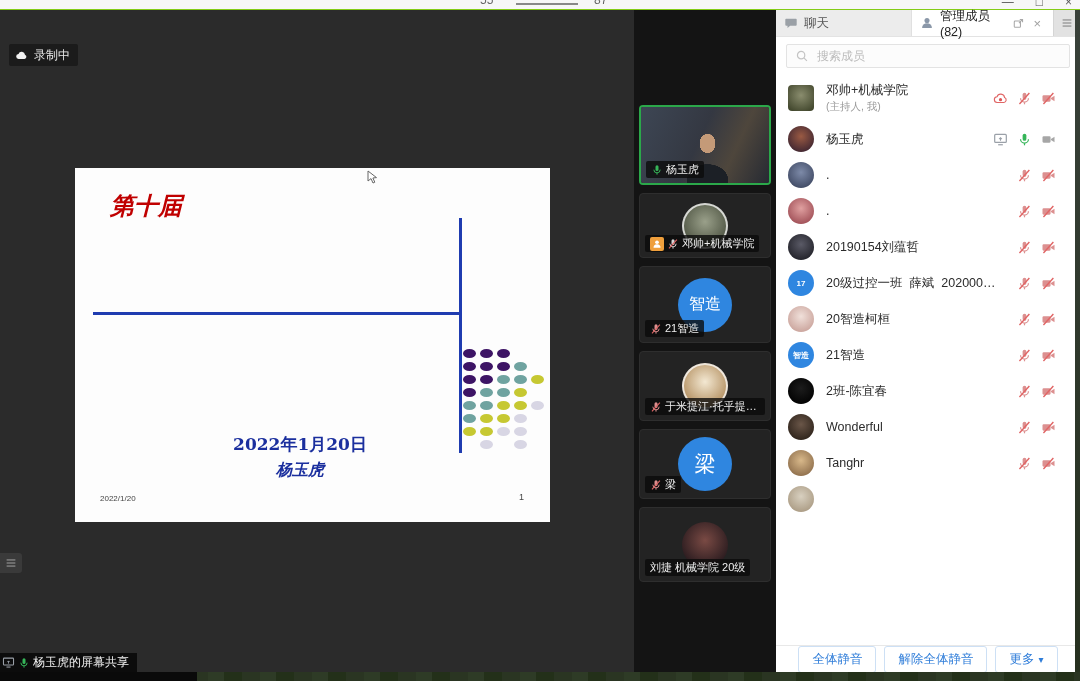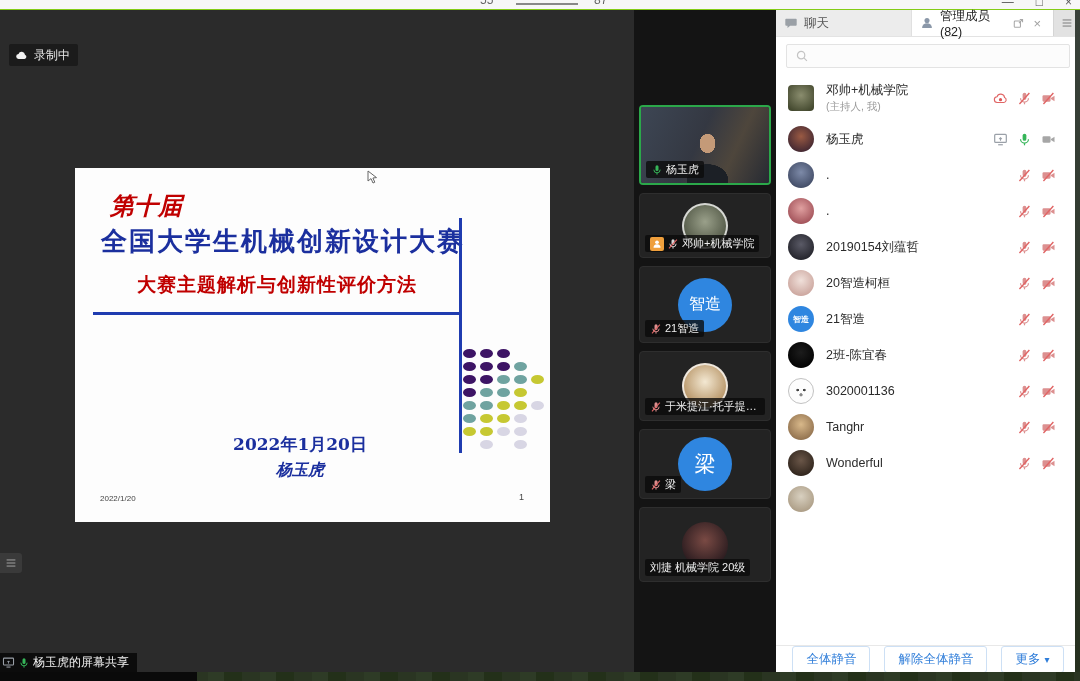--- a/index.html
+++ b/index.html
@@ -75,21 +75,21 @@
   .searchbox input{border:none;outline:none;background:transparent;font-size:12px;color:#444;width:100%;}
   .searchbox input::placeholder{color:#bcbcbc;}
   .mlist{flex:1;overflow:hidden;}
   .mrow{display:flex;align-items:center;height:36px;padding:0 12px;}
   .mrow.host{height:46px;}
   .mrow .avatar{width:26px;height:26px;margin-right:12px;font-weight:700;}
   .minfo{display:flex;flex-direction:column;justify-content:center;min-width:0;}
   .mname{font-size:12.5px;color:#2b2b2b;white-space:pre;overflow:hidden;text-overflow:ellipsis;max-width:170px;}
   .msub{font-size:10.5px;color:#9a9a9a;margin-top:1px;}
   .micons{margin-left:auto;display:flex;gap:9px;padding-right:12px;}
-  .pfooter{height:27px;border-top:1px solid #e8e8e8;display:flex;align-items:center;justify-content:center;gap:14px;flex:none;}
+  .pfooter{height:27px;border-top:1px solid #e8e8e8;display:flex;align-items:center;justify-content:center;gap:8px;flex:none;}
   .pbtn{background:#fff;border:1px solid #cde0f5;border-radius:3px;color:#2f7dd9;font-size:12.5px;padding:4px 13px;display:flex;align-items:center;gap:4px;cursor:pointer;}
   .caret{font-size:10px;}
 
   
   .rightedge{position:absolute;right:0;top:10px;bottom:9px;width:5px;background:linear-gradient(#39413a,#26301f);z-index:9;}
   .bottomstrip{position:absolute;left:0;bottom:0;width:1080px;height:9px;z-index:9;background:repeating-linear-gradient(90deg,#2e3b26 0 16px,#233019 16px 34px,#2a3522 34px 52px);}
   .bottomstrip .blackseg{position:absolute;left:0;top:0;width:197px;height:9px;background:#0a0a0a;}
 
   .icn{display:inline-flex;align-items:center;justify-content:center;line-height:0;flex:none;}
 </style>
@@ -114,22 +114,20 @@
       <span class="icn" id="rec-cloud">
           <svg viewBox="0 0 16 16" width="13" height="13">
             <path d="M4.6 12.2a3 3 0 0 1-.3-6A4.1 4.1 0 0 1 12.3 7a2.7 2.7 0 0 1-.6 5.2z" fill="#f2f2f2"></path>
           </svg>
         </span>
       <span>录制中</span>
     </div>
 
     <div class="slide">
       <div class="edition">第十届</div>
-      <div class="stitle">全国大学生机械创新设计大赛</div>
-      <div class="ssub">大赛主题解析与创新性评价方法</div>
       <div class="hline"></div>
       <div class="vline"></div>
       <div class="dots">
           <div class="drow"><span class="dot" style="background: rgb(61, 20, 101);"></span><span class="dot" style="background: rgb(61, 20, 101);"></span><span class="dot" style="background: rgb(61, 20, 101);"></span></div>
           <div class="drow"><span class="dot" style="background: rgb(61, 20, 101);"></span><span class="dot" style="background: rgb(61, 20, 101);"></span><span class="dot" style="background: rgb(61, 20, 101);"></span><span class="dot" style="background: rgb(111, 163, 160);"></span></div>
           <div class="drow"><span class="dot" style="background: rgb(61, 20, 101);"></span><span class="dot" style="background: rgb(61, 20, 101);"></span><span class="dot" style="background: rgb(111, 163, 160);"></span><span class="dot" style="background: rgb(111, 163, 160);"></span><span class="dot" style="background: rgb(198, 200, 50);"></span></div>
           <div class="drow"><span class="dot" style="background: rgb(61, 20, 101);"></span><span class="dot" style="background: rgb(111, 163, 160);"></span><span class="dot" style="background: rgb(111, 163, 160);"></span><span class="dot" style="background: rgb(198, 200, 50);"></span></div>
           <div class="drow"><span class="dot" style="background: rgb(111, 163, 160);"></span><span class="dot" style="background: rgb(111, 163, 160);"></span><span class="dot" style="background: rgb(198, 200, 50);"></span><span class="dot" style="background: rgb(198, 200, 50);"></span><span class="dot" style="background: rgb(216, 214, 228);"></span></div>
           <div class="drow"><span class="dot" style="background: rgb(111, 163, 160);"></span><span class="dot" style="background: rgb(198, 200, 50);"></span><span class="dot" style="background: rgb(198, 200, 50);"></span><span class="dot" style="background: rgb(216, 214, 228);"></span></div>
           <div class="drow"><span class="dot" style="background: rgb(198, 200, 50);"></span><span class="dot" style="background: rgb(198, 200, 50);"></span><span class="dot" style="background: rgb(216, 214, 228);"></span><span class="dot" style="background: rgb(216, 214, 228);"></span></div>
@@ -299,20 +297,21 @@
     </div>
 
     <div class="searchwrap">
       <div class="searchbox">
         <span class="icn" id="search-ic">
             <svg viewBox="0 0 16 16" width="14" height="14">
               <circle cx="7" cy="7" r="4.2" fill="none" stroke="#c4c4c4" stroke-width="1.4"></circle>
               <line x1="10.2" y1="10.2" x2="13.6" y2="13.6" stroke="#c4c4c4" stroke-width="1.4"></line>
             </svg>
           </span>
+        <input type="text" placeholder="搜索成员" style="">
       </div>
     </div>
 
     <div class="mlist">
         <div class="mrow host">
           <span class="avatar photo-square" style="height: 26px; width: 26px; background: radial-gradient(circle at 50% 40%, rgb(138, 141, 110) 0%, rgb(68, 73, 47) 85%);"></span>
           <div class="minfo">
             <div class="mname">邓帅+机械学院</div>
             <div class="msub">(主持人, 我)</div>
           </div>
@@ -431,20 +430,43 @@
             <span class="icn">
               <svg viewBox="0 0 16 16" width="15" height="15">
                 <rect x="1.6" y="4.6" width="8.6" height="6.8" rx="1.2" fill="#dc9090"></rect>
                 <path d="M10.6 7.4 L14.4 5v6L10.6 8.6z" fill="#dc9090"></path>
                 <line x1="2.6" y1="13.8" x2="13.2" y2="2.2" stroke="#e06565" stroke-width="1.5"></line>
               </svg>
             </span>
           </div>
         </div>
         <div class="mrow">
+          <span class="avatar badge" style="height: 26px; width: 26px; background: rgb(47, 134, 224); font-size: 8px;">17</span>
+          <div class="minfo">
+            <div class="mname">20级过控一班  薛斌  20200017</div>
+          </div>
+          <div class="micons">
+            <span class="icn">
+              <svg viewBox="0 0 16 16" width="15" height="15">
+                <rect x="6" y="1.8" width="4" height="7.6" rx="2" fill="#dc9090"></rect>
+                <path d="M3.8 7.6a4.2 4.2 0 0 0 8.4 0" fill="none" stroke="#dc9090" stroke-width="1.3"></path>
+                <line x1="8" y1="12" x2="8" y2="14.2" stroke="#dc9090" stroke-width="1.3"></line>
+                <line x1="2.6" y1="13.8" x2="13.2" y2="2.2" stroke="#e06565" stroke-width="1.5"></line>
+              </svg>
+            </span>
+            <span class="icn">
+              <svg viewBox="0 0 16 16" width="15" height="15">
+                <rect x="1.6" y="4.6" width="8.6" height="6.8" rx="1.2" fill="#dc9090"></rect>
+                <path d="M10.6 7.4 L14.4 5v6L10.6 8.6z" fill="#dc9090"></path>
+                <line x1="2.6" y1="13.8" x2="13.2" y2="2.2" stroke="#e06565" stroke-width="1.5"></line>
+              </svg>
+            </span>
+          </div>
+        </div>
+        <div class="mrow">
           <span class="avatar photo" style="height: 26px; width: 26px; background: radial-gradient(circle at 50% 40%, rgb(240, 224, 218) 0%, rgb(200, 160, 152) 85%);"></span>
           <div class="minfo">
             <div class="mname">20智造柯桓</div>
           </div>
           <div class="micons">
             <span class="icn">
               <svg viewBox="0 0 16 16" width="15" height="15">
                 <rect x="6" y="1.8" width="4" height="7.6" rx="2" fill="#dc9090"></rect>
                 <path d="M3.8 7.6a4.2 4.2 0 0 0 8.4 0" fill="none" stroke="#dc9090" stroke-width="1.3"></path>
                 <line x1="8" y1="12" x2="8" y2="14.2" stroke="#dc9090" stroke-width="1.3"></line>
@@ -500,23 +522,23 @@
             <span class="icn">
               <svg viewBox="0 0 16 16" width="15" height="15">
                 <rect x="1.6" y="4.6" width="8.6" height="6.8" rx="1.2" fill="#dc9090"></rect>
                 <path d="M10.6 7.4 L14.4 5v6L10.6 8.6z" fill="#dc9090"></path>
                 <line x1="2.6" y1="13.8" x2="13.2" y2="2.2" stroke="#e06565" stroke-width="1.5"></line>
               </svg>
             </span>
           </div>
         </div>
         <div class="mrow">
-          <span class="avatar sketch" style="height: 26px; width: 26px;"></span>
-          <div class="minfo">
-            <div class="mname">3020001136</div>
+          <span class="avatar photo" style="height: 26px; width: 26px; background: radial-gradient(circle at 50% 40%, rgb(106, 86, 72) 0%, rgb(42, 32, 24) 85%);"></span>
+          <div class="minfo">
+            <div class="mname">Wonderful</div>
           </div>
           <div class="micons">
             <span class="icn">
               <svg viewBox="0 0 16 16" width="15" height="15">
                 <rect x="6" y="1.8" width="4" height="7.6" rx="2" fill="#dc9090"></rect>
                 <path d="M3.8 7.6a4.2 4.2 0 0 0 8.4 0" fill="none" stroke="#dc9090" stroke-width="1.3"></path>
                 <line x1="8" y1="12" x2="8" y2="14.2" stroke="#dc9090" stroke-width="1.3"></line>
                 <line x1="2.6" y1="13.8" x2="13.2" y2="2.2" stroke="#e06565" stroke-width="1.5"></line>
               </svg>
             </span>
@@ -526,43 +548,20 @@
                 <path d="M10.6 7.4 L14.4 5v6L10.6 8.6z" fill="#dc9090"></path>
                 <line x1="2.6" y1="13.8" x2="13.2" y2="2.2" stroke="#e06565" stroke-width="1.5"></line>
               </svg>
             </span>
           </div>
         </div>
         <div class="mrow">
           <span class="avatar photo" style="height: 26px; width: 26px; background: radial-gradient(circle at 50% 40%, rgb(216, 184, 138) 0%, rgb(138, 106, 72) 85%);"></span>
           <div class="minfo">
             <div class="mname">Tanghr</div>
-          </div>
-          <div class="micons">
-            <span class="icn">
-              <svg viewBox="0 0 16 16" width="15" height="15">
-                <rect x="6" y="1.8" width="4" height="7.6" rx="2" fill="#dc9090"></rect>
-                <path d="M3.8 7.6a4.2 4.2 0 0 0 8.4 0" fill="none" stroke="#dc9090" stroke-width="1.3"></path>
-                <line x1="8" y1="12" x2="8" y2="14.2" stroke="#dc9090" stroke-width="1.3"></line>
-                <line x1="2.6" y1="13.8" x2="13.2" y2="2.2" stroke="#e06565" stroke-width="1.5"></line>
-              </svg>
-            </span>
-            <span class="icn">
-              <svg viewBox="0 0 16 16" width="15" height="15">
-                <rect x="1.6" y="4.6" width="8.6" height="6.8" rx="1.2" fill="#dc9090"></rect>
-                <path d="M10.6 7.4 L14.4 5v6L10.6 8.6z" fill="#dc9090"></path>
-                <line x1="2.6" y1="13.8" x2="13.2" y2="2.2" stroke="#e06565" stroke-width="1.5"></line>
-              </svg>
-            </span>
-          </div>
-        </div>
-        <div class="mrow">
-          <span class="avatar photo" style="height: 26px; width: 26px; background: radial-gradient(circle at 50% 40%, rgb(106, 86, 72) 0%, rgb(42, 32, 24) 85%);"></span>
-          <div class="minfo">
-            <div class="mname">Wonderful</div>
           </div>
           <div class="micons">
             <span class="icn">
               <svg viewBox="0 0 16 16" width="15" height="15">
                 <rect x="6" y="1.8" width="4" height="7.6" rx="2" fill="#dc9090"></rect>
                 <path d="M3.8 7.6a4.2 4.2 0 0 0 8.4 0" fill="none" stroke="#dc9090" stroke-width="1.3"></path>
                 <line x1="8" y1="12" x2="8" y2="14.2" stroke="#dc9090" stroke-width="1.3"></line>
                 <line x1="2.6" y1="13.8" x2="13.2" y2="2.2" stroke="#e06565" stroke-width="1.5"></line>
               </svg>
             </span>

